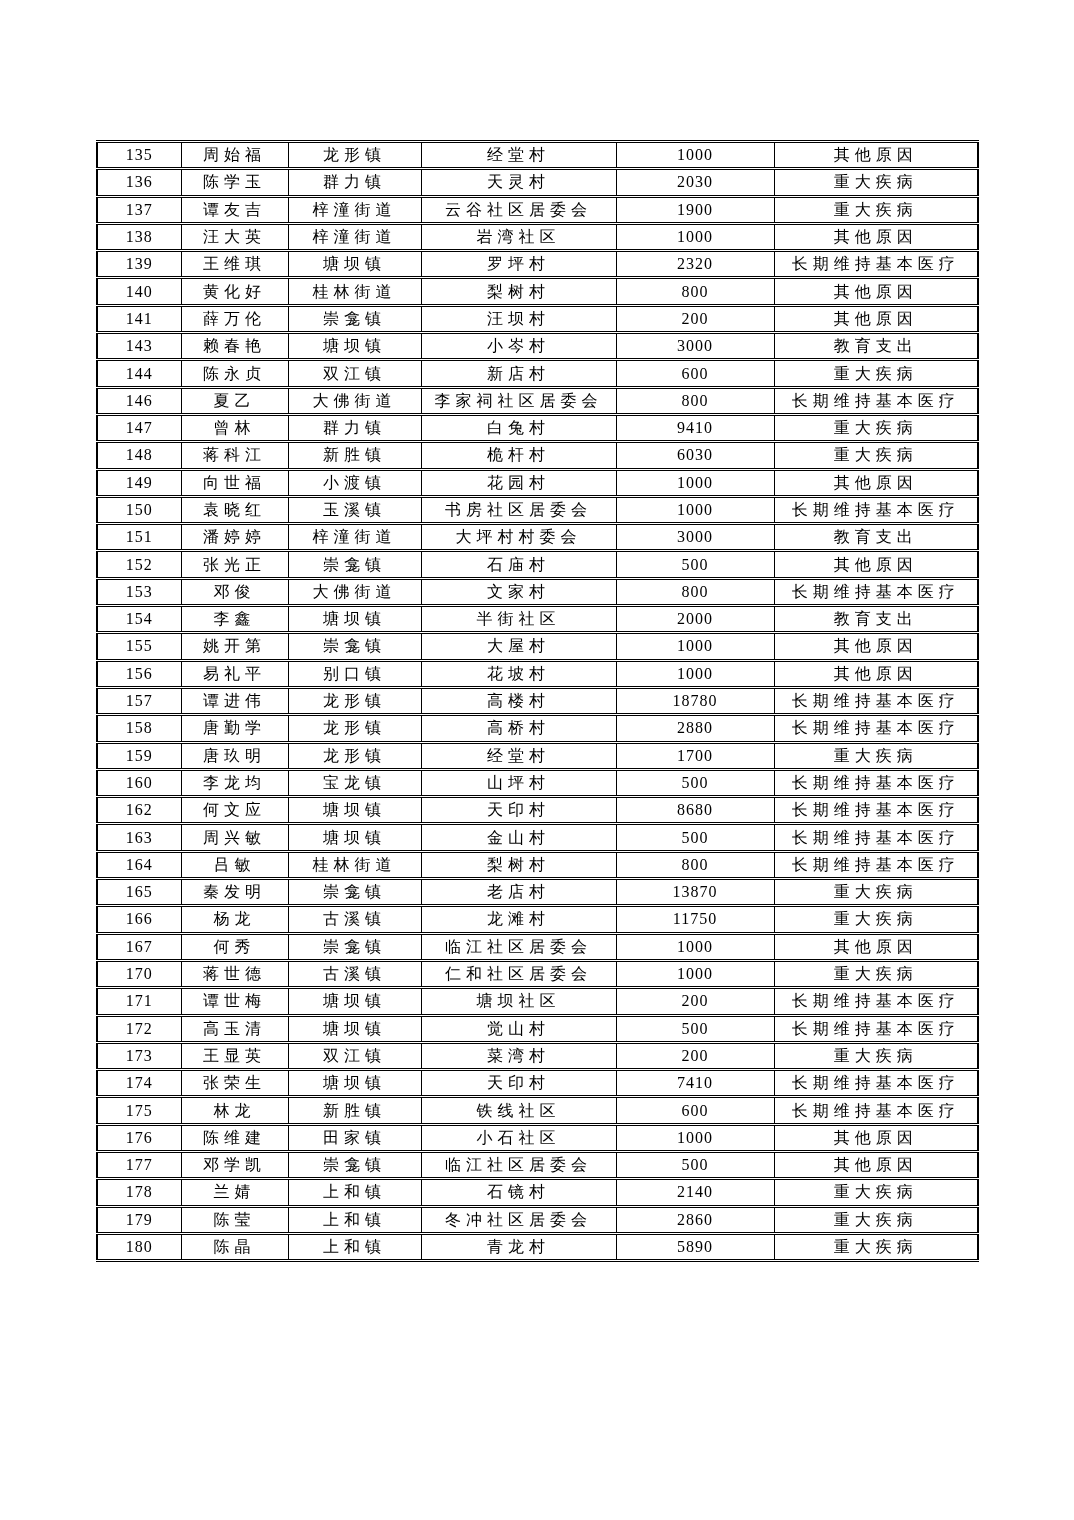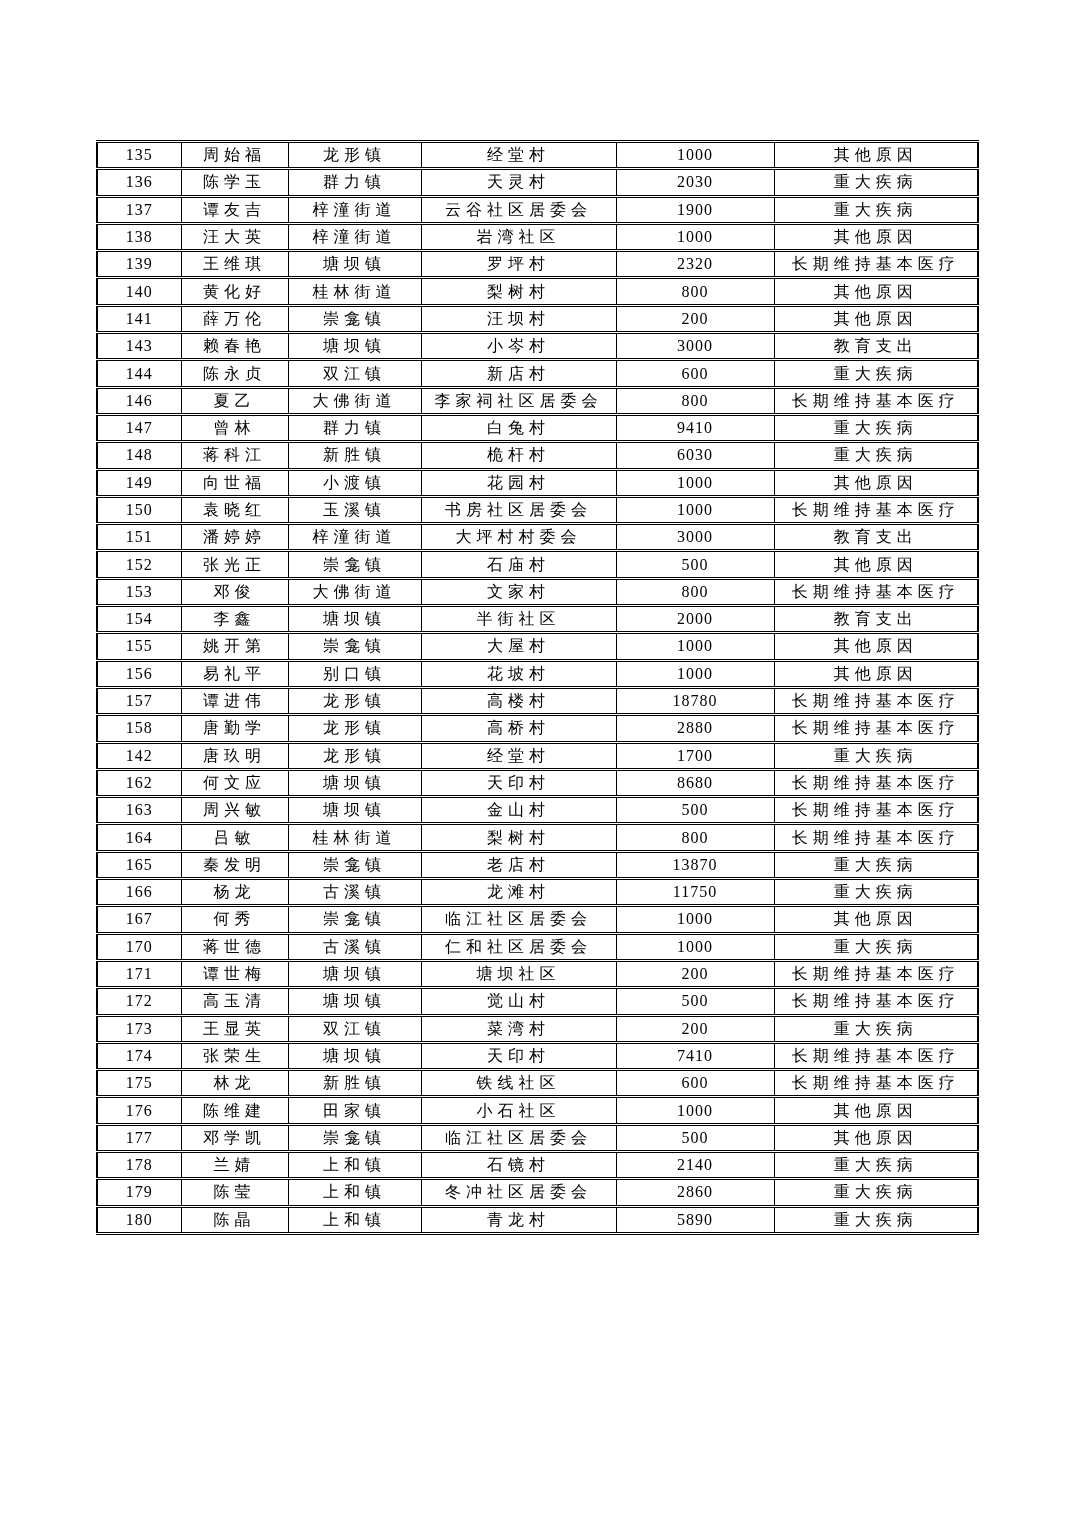--- a/index.html
+++ b/index.html
@@ -230,26 +230,34 @@
         </tr>
         <tr>
           <td class="col-index">158</td>
           <td class="col-name">唐勤学</td>
           <td class="col-town">龙形镇</td>
           <td class="col-village">高桥村</td>
           <td class="col-amount">2880</td>
           <td class="col-reason">长期维持基本医疗</td>
         </tr>
         <tr>
-          <td class="col-index">142</td>
+          <td class="col-index">159</td>
           <td class="col-name">唐玖明</td>
           <td class="col-town">龙形镇</td>
           <td class="col-village">经堂村</td>
           <td class="col-amount">1700</td>
           <td class="col-reason">重大疾病</td>
+        </tr>
+        <tr>
+          <td class="col-index">160</td>
+          <td class="col-name">李龙均</td>
+          <td class="col-town">宝龙镇</td>
+          <td class="col-village">山坪村</td>
+          <td class="col-amount">500</td>
+          <td class="col-reason">长期维持基本医疗</td>
         </tr>
         <tr>
           <td class="col-index">162</td>
           <td class="col-name">何文应</td>
           <td class="col-town">塘坝镇</td>
           <td class="col-village">天印村</td>
           <td class="col-amount">8680</td>
           <td class="col-reason">长期维持基本医疗</td>
         </tr>
         <tr>

